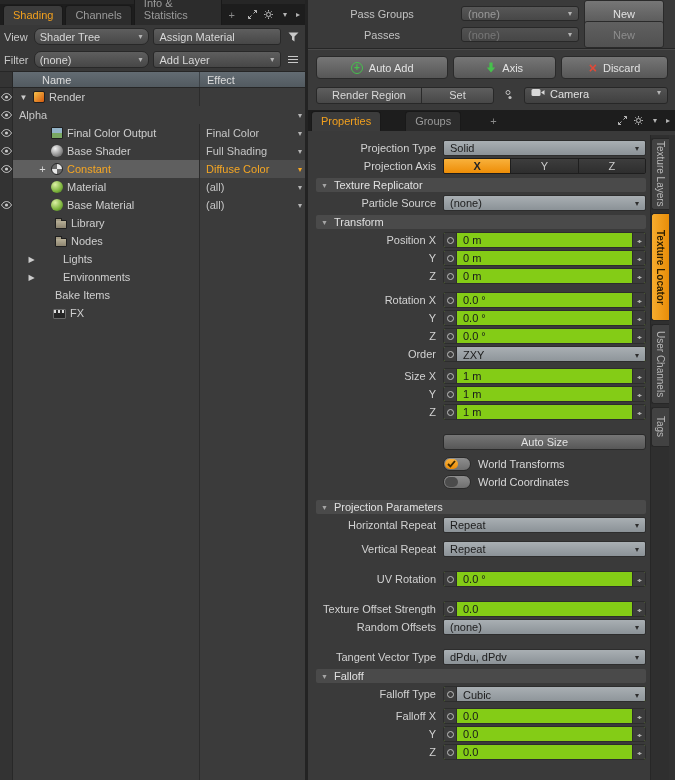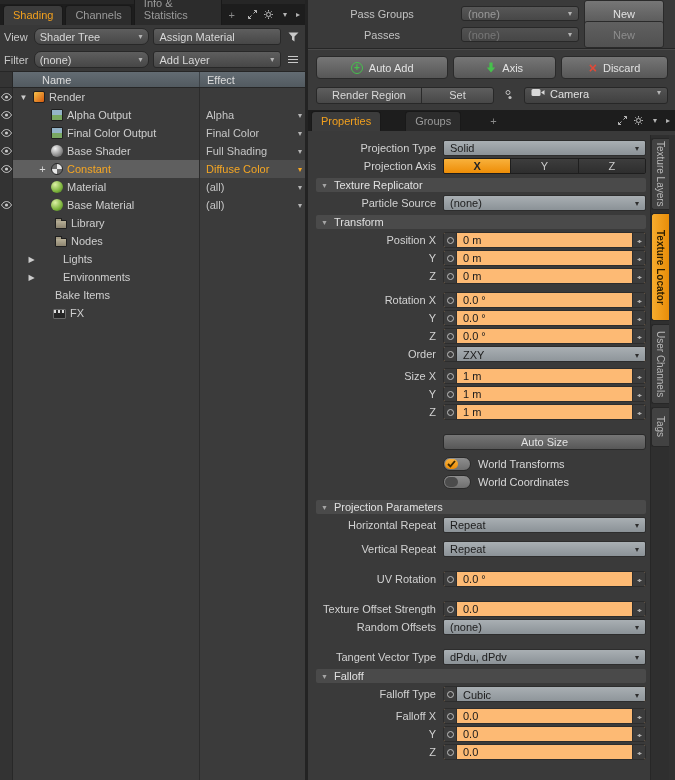--- a/index.html
+++ b/index.html
@@ -114,21 +114,21 @@
   .frow { display:flex; align-items:center; height:16px; margin-bottom:2px; }
   .flabel { width:127px; text-align:right; padding-right:7px; color:#d2d2d2; flex-shrink:0; }
   .fctl { flex:1; display:flex; align-items:center; }
   .gap4 { height:4px; } .gap6 { height:6px; } .gap12 { height:12px; }
 
   .fsection { display:flex; align-items:center; gap:6px; height:14px; margin:4px 0 3px; background:#4a4a4a; border-radius:2px; padding-left:5px; color:#e0e0e0; }
   .fsection .tri { font-size:7px; color:#a5a5a5; }
 
   .dd-form { flex:1; height:16px; background:linear-gradient(#a9afb3,#8b9297); border:1px solid #2d2d2d; border-radius:2px; color:#1c1c1c; display:flex; align-items:center; padding:0 6px; }
   .dd-form .arr { color:#2e2e2e; }
-  .valbox { flex:1; height:16px; display:flex; align-items:stretch; border:1px solid #2d2d2d; border-radius:2px; overflow:hidden; background:#fdba74; }
+  .valbox { flex:1; height:16px; display:flex; align-items:stretch; border:1px solid #2d2d2d; border-radius:2px; overflow:hidden; background:#84cc16; }
   .chan { width:13px; background:#3c3c3c; border-right:1px solid #2d2d2d; display:flex; align-items:center; justify-content:center; flex-shrink:0; }
   .chan i { width:7px; height:7px; border:1px solid #bdbdbd; border-radius:50%; }
   .num { flex:1; color:#17191b; display:flex; align-items:center; padding-left:6px; }
   .spin { width:13px; background:#3c3c3c; border-left:1px solid #2d2d2d; color:#b0b0b0; font-size:6px; display:flex; align-items:center; justify-content:center; letter-spacing:-1px; flex-shrink:0; }
   .valbox .dd-form { border:none; border-radius:0; }
 
   .seg3 { flex:1; display:flex; height:16px; border:1px solid #1e1e1e; border-radius:2px; overflow:hidden; }
   .seg3 .opt { flex:1; display:flex; align-items:center; justify-content:center; color:#cccccc; background:linear-gradient(#3d3d3d,#2e2e2e); }
   .seg3 .opt + .opt { border-left:1px solid #1e1e1e; }
   .seg3 .opt.sel { background:linear-gradient(#f8b13c,#ee8d06); color:#242424; font-weight:bold; }
@@ -224,24 +224,20 @@
         </div>
     </div>
 
     <div class="trow">
       <div class="gutter">
           <svg width="11" height="8" viewBox="0 0 11 8">
             <path d="M0.5 4C2 1.3 4 0.5 5.5 0.5S9 1.3 10.5 4C9 6.7 7 7.5 5.5 7.5S2 6.7 0.5 4Z" fill="none" stroke="#c9c9c9"></path>
             <circle cx="5.5" cy="4" r="1.6" fill="#c9c9c9"></circle>
           </svg>
         </div>
-      <div class="ncell ind-child">
-        <span class="ticon image"></span>
-        <span class="tname">Alpha Output</span>
-      </div>
       <div class="ecell">
           <span>Alpha</span>
           <span class="arr">▾</span>
         </div>
     </div>
 
     <div class="trow">
       <div class="gutter">
           <svg width="11" height="8" viewBox="0 0 11 8">
             <path d="M0.5 4C2 1.3 4 0.5 5.5 0.5S9 1.3 10.5 4C9 6.7 7 7.5 5.5 7.5S2 6.7 0.5 4Z" fill="none" stroke="#c9c9c9"></path>

